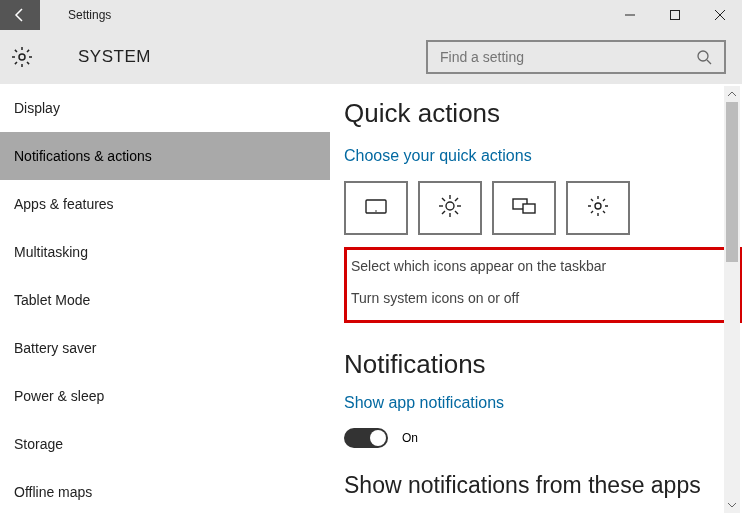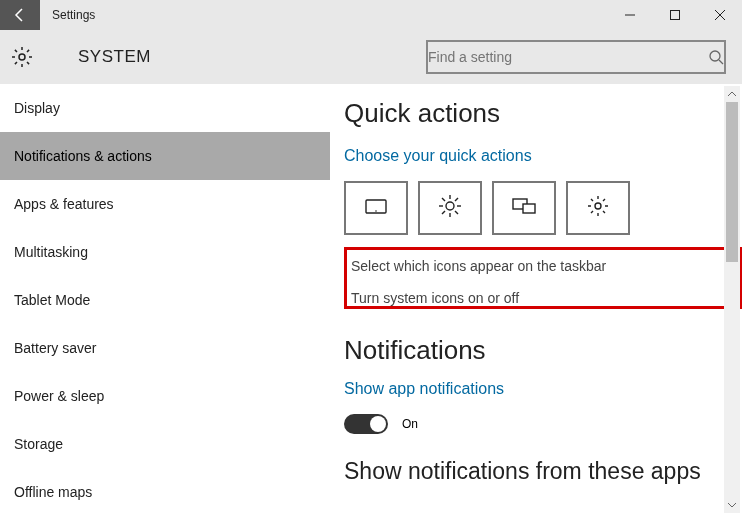--- a/index.html
+++ b/index.html
@@ -1,45 +1,45 @@
 <!DOCTYPE html>
 <html><head>
 <meta charset="utf-8">
 <style>
   * { box-sizing: border-box; margin: 0; padding: 0; font-family: "Segoe UI", Arial, sans-serif; }
   body { width: 742px; height: 517px; background: #fff; overflow: hidden; position: relative; }
   
   .titlebar { height: 30px; background: #e8e8e8; display: flex; align-items: center; }
   .titlebar .back { width: 40px; height: 30px; background: #555; display: flex; align-items: center; justify-content: center; }
   .titlebar .back svg { width: 16px; height: 16px; }
-  .titlebar .title { padding-left: 12px; font-size: 12px; color: #222; }
+  .titlebar .title { padding-left: 28px; font-size: 12px; color: #222; }
   .titlebar .spacer { flex: 1; }
   .titlebar .winbtn { width: 45px; height: 30px; display: flex; align-items: center; justify-content: center; }
   .titlebar .winbtn svg { width: 10px; height: 10px; }
   
   .header { height: 54px; background: #e8e8e8; display: flex; align-items: center; padding: 0 10px; gap: 36px; }
   .header .gear { width: 24px; height: 24px; display:flex; align-items:center; justify-content:center; margin-right: 8px; }
   .header .section { font-size: 17px; color: #222; font-weight: 400; letter-spacing: 0.5px; }
   .header .spacer { flex:1; }
-  .searchbox { width: 300px; height: 34px; border: 2px solid #888; display:flex; align-items:center; padding: 0 0; background:#e8e8e8; margin-right: 6px; }
+  .searchbox { width: 300px; height: 34px; border: 2px solid #888; display:flex; align-items:center; padding: 0 12px; background:#e8e8e8; margin-right: 6px; }
   .searchbox input { flex:1; border:none; outline:none; background:transparent; font-size: 14px; color:#555; }
   .searchbox .sicon { width:16px; height:16px; }
   
   .body { display:flex; height: calc(517px - 84px); position: relative; }
   .sidebar { width: 330px; background:#fff; }
   .sidebar .item { height: 48px; display:flex; align-items:center; padding-left: 14px; font-size: 14px; color:#222; cursor:pointer; background:#fff; }
   .sidebar .item.selected { background:#a9a9a9; color:#000; }
   
   .content { flex:1; padding: 14px 0 0 14px; overflow: hidden; position: relative; }
   .content h1 { font-size: 26px; font-weight: 400; color:#222; margin-bottom: 18px; }
   .content .sub { font-size: 16px; color:#0369a1; margin-bottom: 16px; }
   .qa-row { display:flex; gap: 10px; margin-bottom: 12px; }
   .qa-tile { width: 64px; height: 54px; border: 2px solid #777; display:flex; align-items:center; justify-content:center; }
   .qa-tile svg { width: 26px; height: 26px; }
-  .redbox { border: 3px solid #d40000; padding: 8px 10px 0 4px; margin-top: 0; }
+  .redbox { border: 3px solid #d40000; padding: 8px 10px 14px 4px; margin-top: 0; }
   .link { font-size: 14px; color:#444; cursor:pointer; }
   .link + .link { margin-top: 16px; }
   
   .toggle-row { display:flex; align-items:center; margin-top: 10px; }
   .toggle { width: 44px; height: 20px; border-radius: 10px; background:#333; position:relative; margin-right: 14px; }
   .toggle .knob { position:absolute; right:2px; top:2px; width:16px; height:16px; background:#fff; border-radius:50%; }
   .toggle-label { font-size: 12px; text-align: right; }
   
   h2.sec { font-size: 26px; font-weight: 400; color:#222; margin-top: 26px; margin-bottom: 14px; }
   h2.sec3 { font-size: 23px; font-weight:400; color:#222; margin-top: 24px; }

